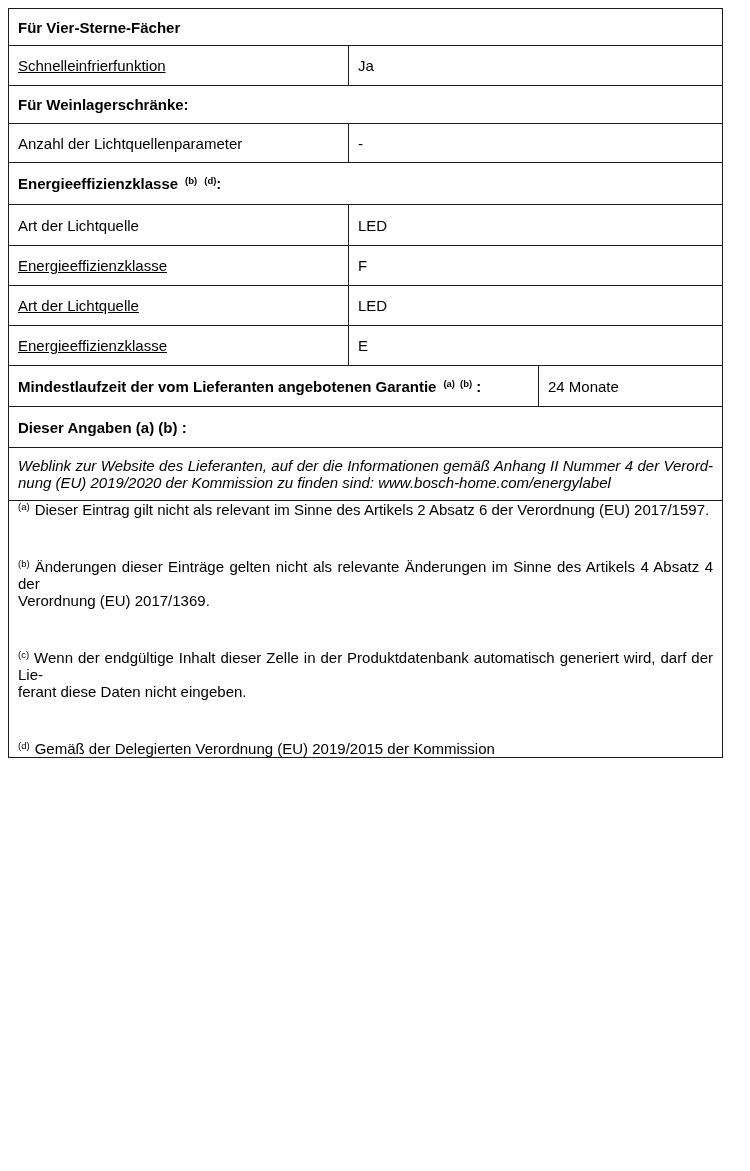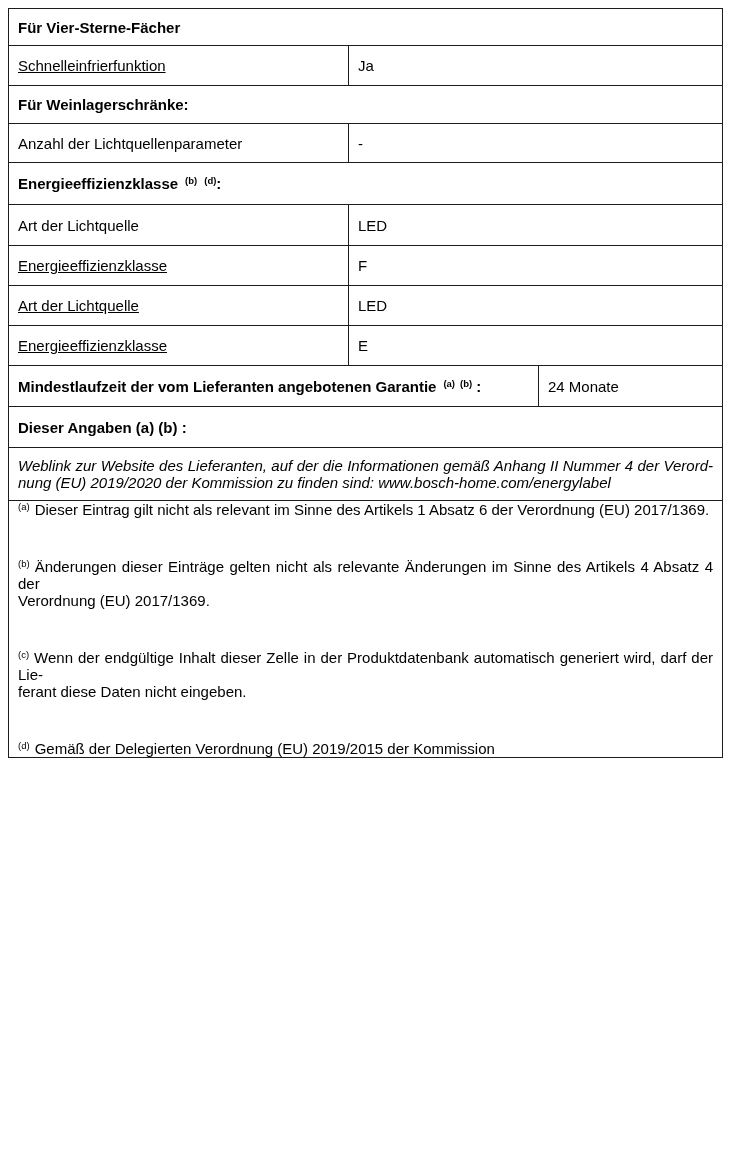--- a/index.html
+++ b/index.html
@@ -157,21 +157,21 @@
       <td colspan="3" class="para h52">
         <div class="jl">Weblink zur Website des Lieferanten, auf der die Informationen gemäß Anhang II Nummer 4 der Verord-</div>
         <div>nung (EU) 2019/2020 der Kommission zu finden sind: www.bosch-home.com/energylabel</div>
       </td>
     </tr>
 
     <tr>
       <td colspan="3" class="fn-cell h194">
 
         <div class="fn">
-          <div><sup class="marker">(a)</sup><span>Dieser Eintrag gilt nicht als relevant im Sinne des Artikels 1 Absatz 6 der Verordnung (EU) 2017/1369.</span></div>
+          <div><sup class="marker">(a)</sup><span>Dieser Eintrag gilt nicht als relevant im Sinne des Artikels 2 Absatz 6 der Verordnung (EU) 2017/1597.</span></div>
         </div>
 
         <div class="fn">
           <div class="jl"><sup class="marker">(b)</sup><span>Änderungen dieser Einträge gelten nicht als relevante Änderungen im Sinne des Artikels 4 Absatz 4 der</span></div>
           <div><span>Verordnung (EU) 2017/1369.</span></div>
         </div>
 
         <div class="fn">
           <div class="jl"><sup class="marker">(c)</sup><span>Wenn der endgültige Inhalt dieser Zelle in der Produktdatenbank automatisch generiert wird, darf der Lie-</span></div>
           <div><span>ferant diese Daten nicht eingeben.</span></div>

